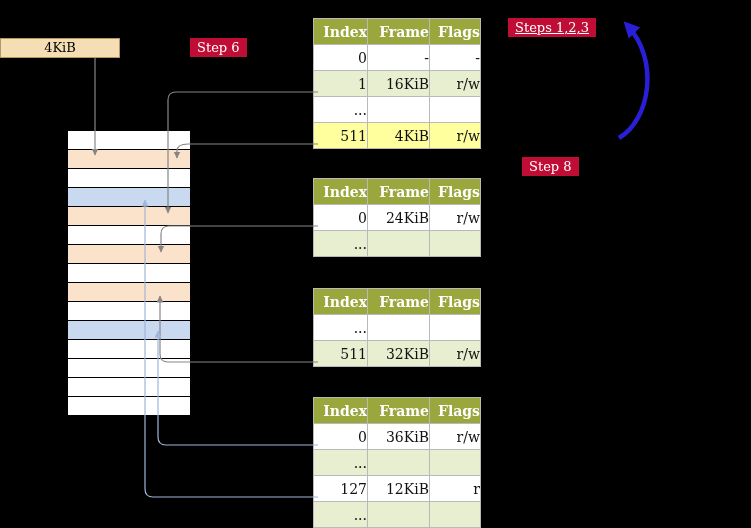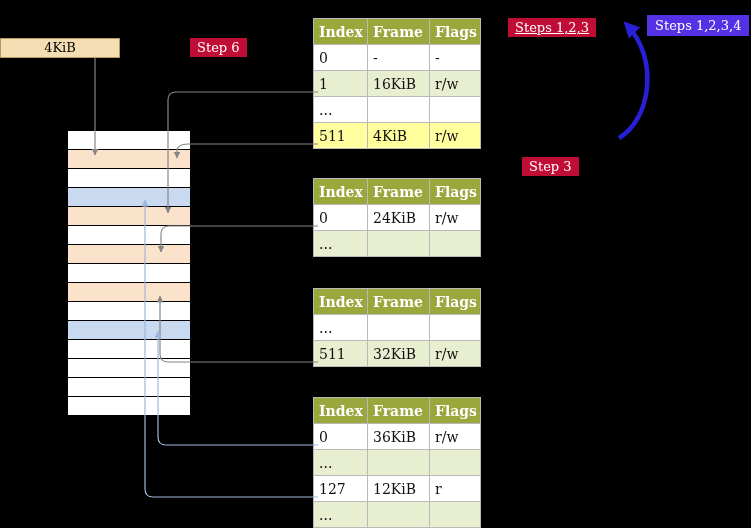--- a/index.html
+++ b/index.html
@@ -23,21 +23,21 @@
   }
   .memcell { height:18px; width:100%; }
 
   
   .ptable {
     position:absolute; border-collapse:collapse; font-size:14px; color:#111;
     table-layout:fixed;
   }
   .ptable th, .ptable td {
     border:1px solid #b9b9b9; height:26px; box-sizing:border-box;
-    padding:0 0 0 5px; text-align:left; vertical-align:middle;
+    padding:0 0 0 5px; text-align:right; vertical-align:middle;
     overflow:hidden; white-space:nowrap;
   }
   .ptable th { color:#fff; font-weight:bold; }
   .c-index { width:54px; } .c-frame { width:62px; } .c-flags { width:51px; }
 
   
   .badge {
     position:absolute; color:#fff; font-size:13px; line-height:15px;
     padding:2px 7px; white-space:nowrap;
   }
@@ -185,22 +185,21 @@
     <tr style="background: rgb(232, 238, 208);">
       <td>...</td>
       <td></td>
       <td></td>
     </tr>
   </tbody>
     </table>
 
   <div class="badge" style="left: 190px; top: 38px; background: rgb(192, 13, 53);">Step 6</div>
   <div class="badge" style="left: 508px; top: 18px; background: rgb(192, 13, 53); text-decoration: underline;">Steps 1,2,3</div>
-  <div class="badge badge-big" style="left: 647px; top: 15px; background: rgb(85, 49, 230);">Steps 1,2,3,4</div>
-  <div class="badge" style="left: 522px; top: 157px; background: rgb(192, 13, 53);">Step 3</div>
+  <div class="badge" style="left: 522px; top: 157px; background: rgb(192, 13, 53);">Step 8</div>
 
   <svg class="arrows" width="751" height="528" viewBox="0 0 751 528">
     <defs>
       <marker id="ah-gray" markerUnits="userSpaceOnUse" markerWidth="8" markerHeight="8" refX="6.5" refY="3.5" orient="auto">
         <path d="M0,0 L7,3.5 L0,7 Z" fill="#868686"></path>
       </marker>
       <marker id="ah-bluegray" markerUnits="userSpaceOnUse" markerWidth="8" markerHeight="8" refX="6.5" refY="3.5" orient="auto">
         <path d="M0,0 L7,3.5 L0,7 Z" fill="#a0b6da"></path>
       </marker>
       <marker id="ah-blue" markerUnits="userSpaceOnUse" markerWidth="18" markerHeight="18" refX="11" refY="8" orient="auto">

